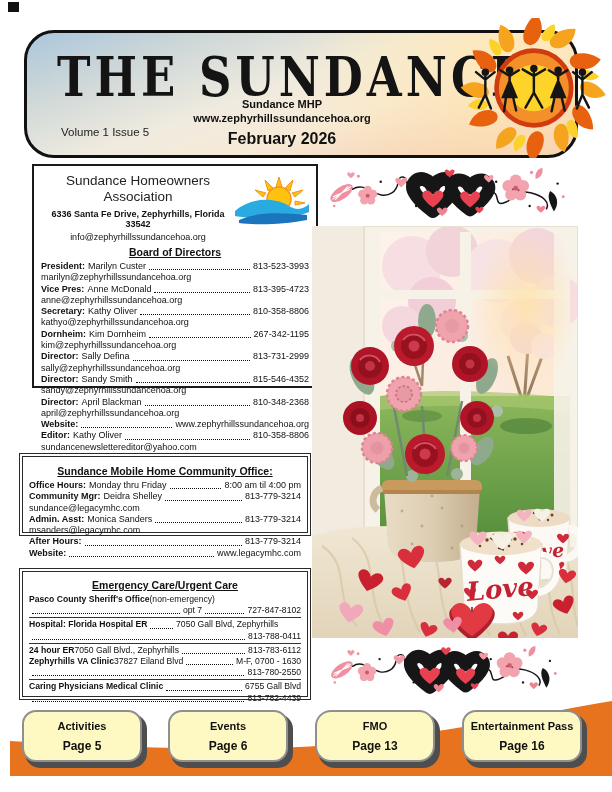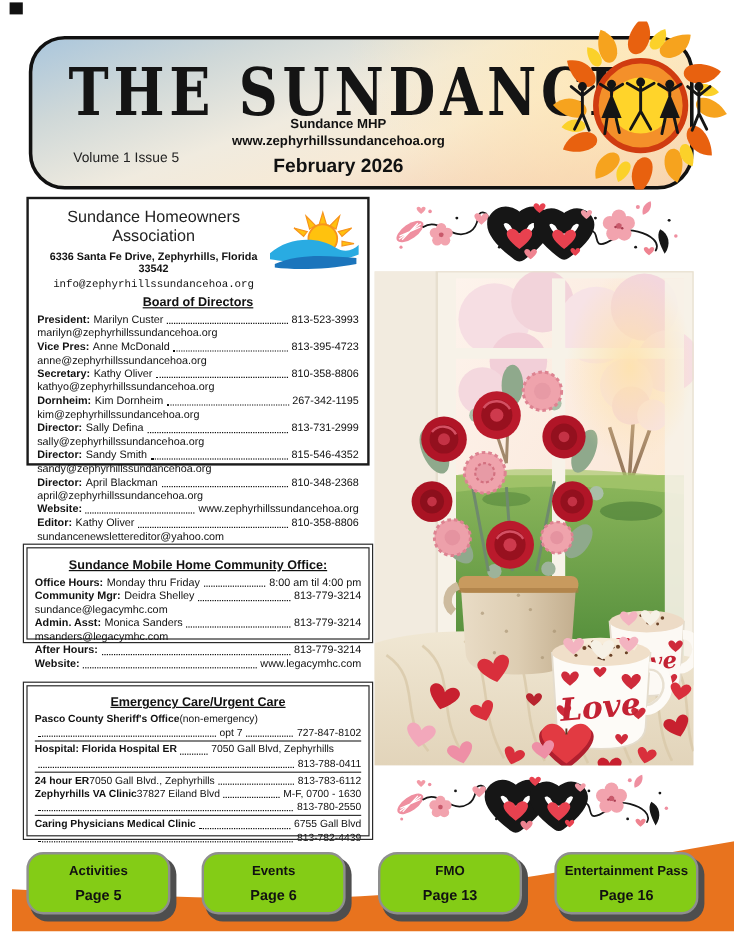--- a/index.html
+++ b/index.html
@@ -19,29 +19,29 @@
     color:#141414;white-space:nowrap;font-family:"DejaVu Serif","Liberation Serif",serif;}
   #masthead-sub{position:absolute;left:90px;top:64px;width:330px;text-align:center;font-weight:700;}
   #masthead-sub .s1{font-size:11px;line-height:14px;}
   #masthead-sub .s2{font-size:11px;line-height:14px;}
   #masthead-sub .s3{font-size:16px;line-height:20px;margin-top:4px;}
   #volume{position:absolute;left:34px;top:93px;font-size:11.5px;font-weight:400;color:#222;}
   #sun-logo{position:absolute;left:452px;top:18px;width:160px;height:140px;}
 
   
   .lbox{position:absolute;left:22px;width:286px;background:#fff;box-sizing:border-box;}
-  #hoa-box{top:164px;height:224px;border:2px solid #1a1a1a;padding:5px 7px 16px;}
+  #hoa-box{top:164px;height:224px;border:2px solid #1a1a1a;padding:5px 7px 16px;margin-left:10px;}
   #office-box{top:456px;height:77px;border:1px solid #2a2a2a;outline:1px solid #2a2a2a;outline-offset:2px;padding:4px 6px;}
   #er-box{top:571px;height:126px;border:1px solid #2a2a2a;outline:1px solid #2a2a2a;outline-offset:2px;padding:3px 6px;}
 
   .hoa-head{display:flex;align-items:flex-start;}
   .hoa-head .txt{flex:1;text-align:center;padding-top:2px;}
   .hoa-title{font-size:13.5px;line-height:16px;font-weight:400;color:#222;}
   .hoa-addr{font-size:9px;font-weight:700;margin-top:4px;}
-  .hoa-mail{font-size:9px;margin-top:3px;font-family:Liberation Mono, monospace;}
+  .hoa-mail{font-size:9px;margin-top:3px;}
   #hoa-logo{width:74px;height:50px;margin-top:4px;}
   .box-title{text-align:center;font-weight:700;text-decoration:underline;font-size:10.5px;margin:4px 0 3px;}
   .dir-rows{font-size:9px;line-height:11.3px;}
   .drow{display:flex;align-items:flex-end;white-space:nowrap;}
   .drow b{font-weight:700;}
   .drow .nm{margin-left:3px;}
   .dots{flex:1 1 auto;min-width:6px;border-bottom:1.3px dotted #111;margin:0 3px 2px;}
   .dmail{text-align:left;}
 
   .off-rows{font-size:9px;line-height:11.3px;margin-top:2px;}
@@ -50,21 +50,21 @@
   .er-sep{border-bottom:1px solid #333;margin-bottom:1px;padding-bottom:1px;}
 
   
   .vine{position:absolute;width:284px;height:54px;}
   #vine-top{left:316px;top:165px;}
   #vine-bottom{left:320px;top:643px;width:268px;height:52px;}
   #photo{position:absolute;left:312px;top:226px;width:266px;height:412px;}
 
   
   #footer-band{position:absolute;left:0;top:698px;width:612px;height:80px;}
-  .navbtn{position:absolute;top:710px;width:120px;height:52px;background:#84cc16;border:2px solid #8f8f8f;
+  .navbtn{position:absolute;top:710px;width:120px;height:52px;background:#fef9c3;border:2px solid #8f8f8f;
     border-radius:14px;box-shadow:4px 5px 0 1px #4e4e4e;display:flex;flex-direction:column;
     justify-content:center;align-items:center;gap:7px;cursor:pointer;box-sizing:border-box;}
   .navbtn .lab{font-size:11px;font-weight:700;}
   .navbtn .pg{font-size:12px;font-weight:700;}
   #btn-activities{left:22px;} #btn-events{left:168px;} #btn-fmo{left:315px;border-radius:16px;} #btn-pass{left:462px;}
 </style>
 </head>
 <body>
 
 <div id="page">

